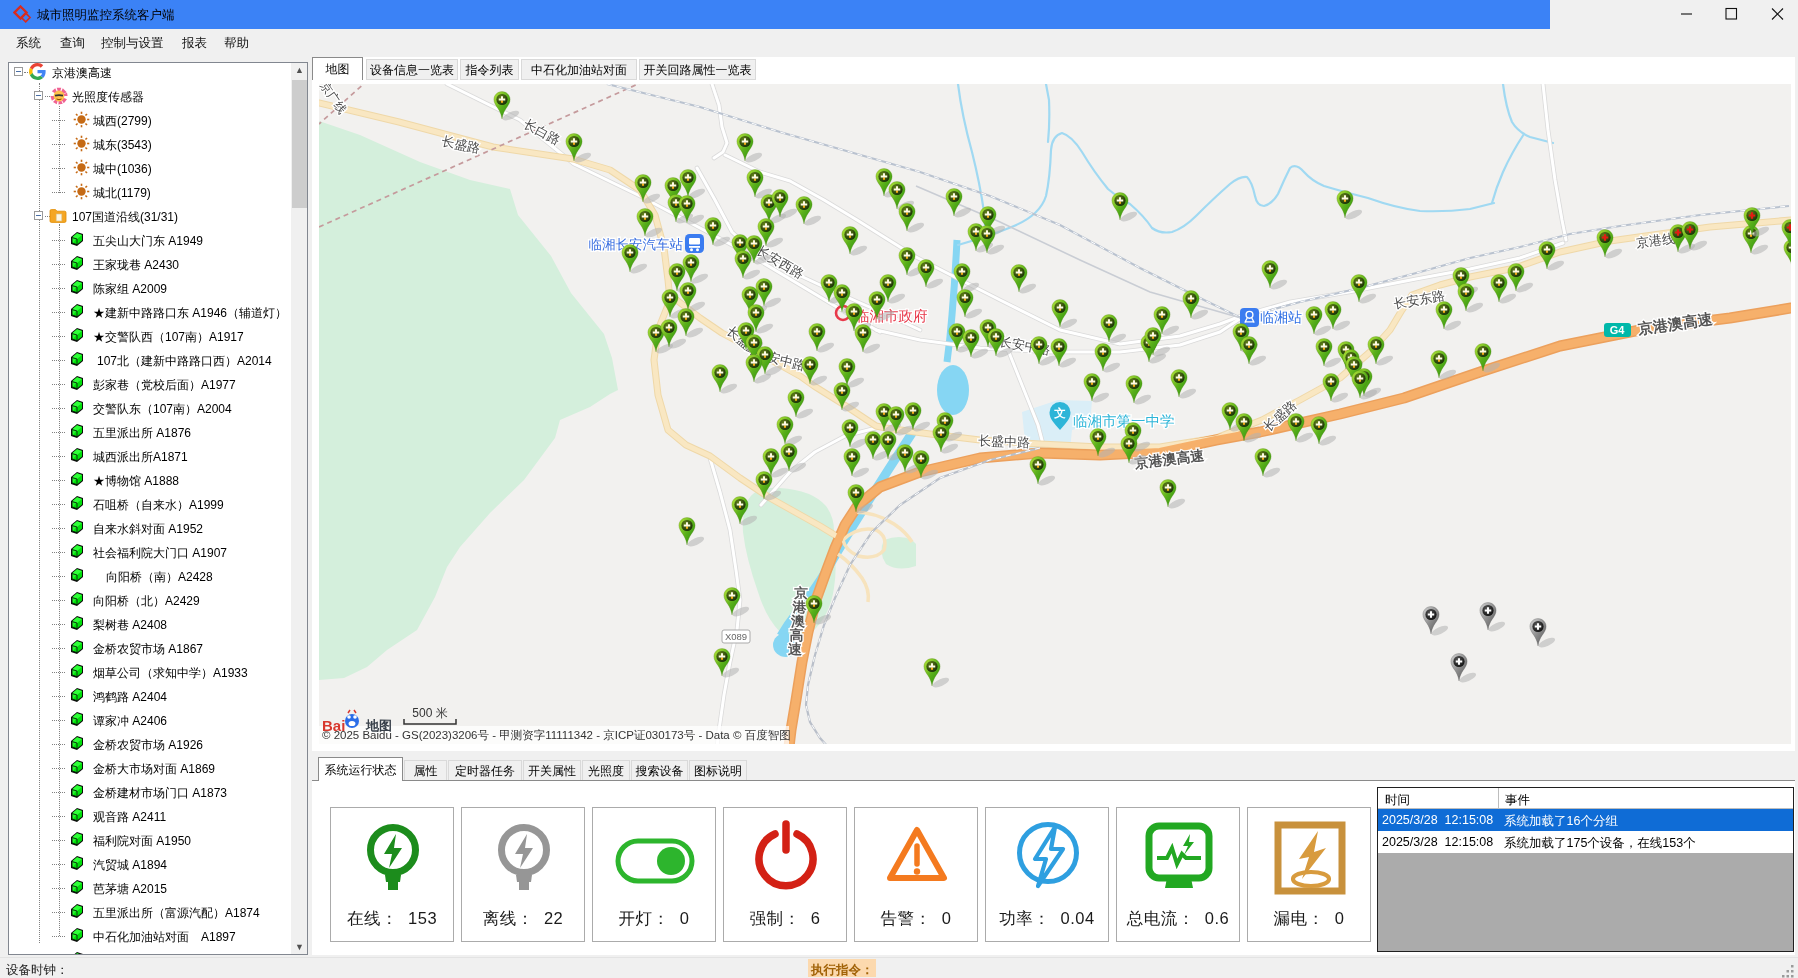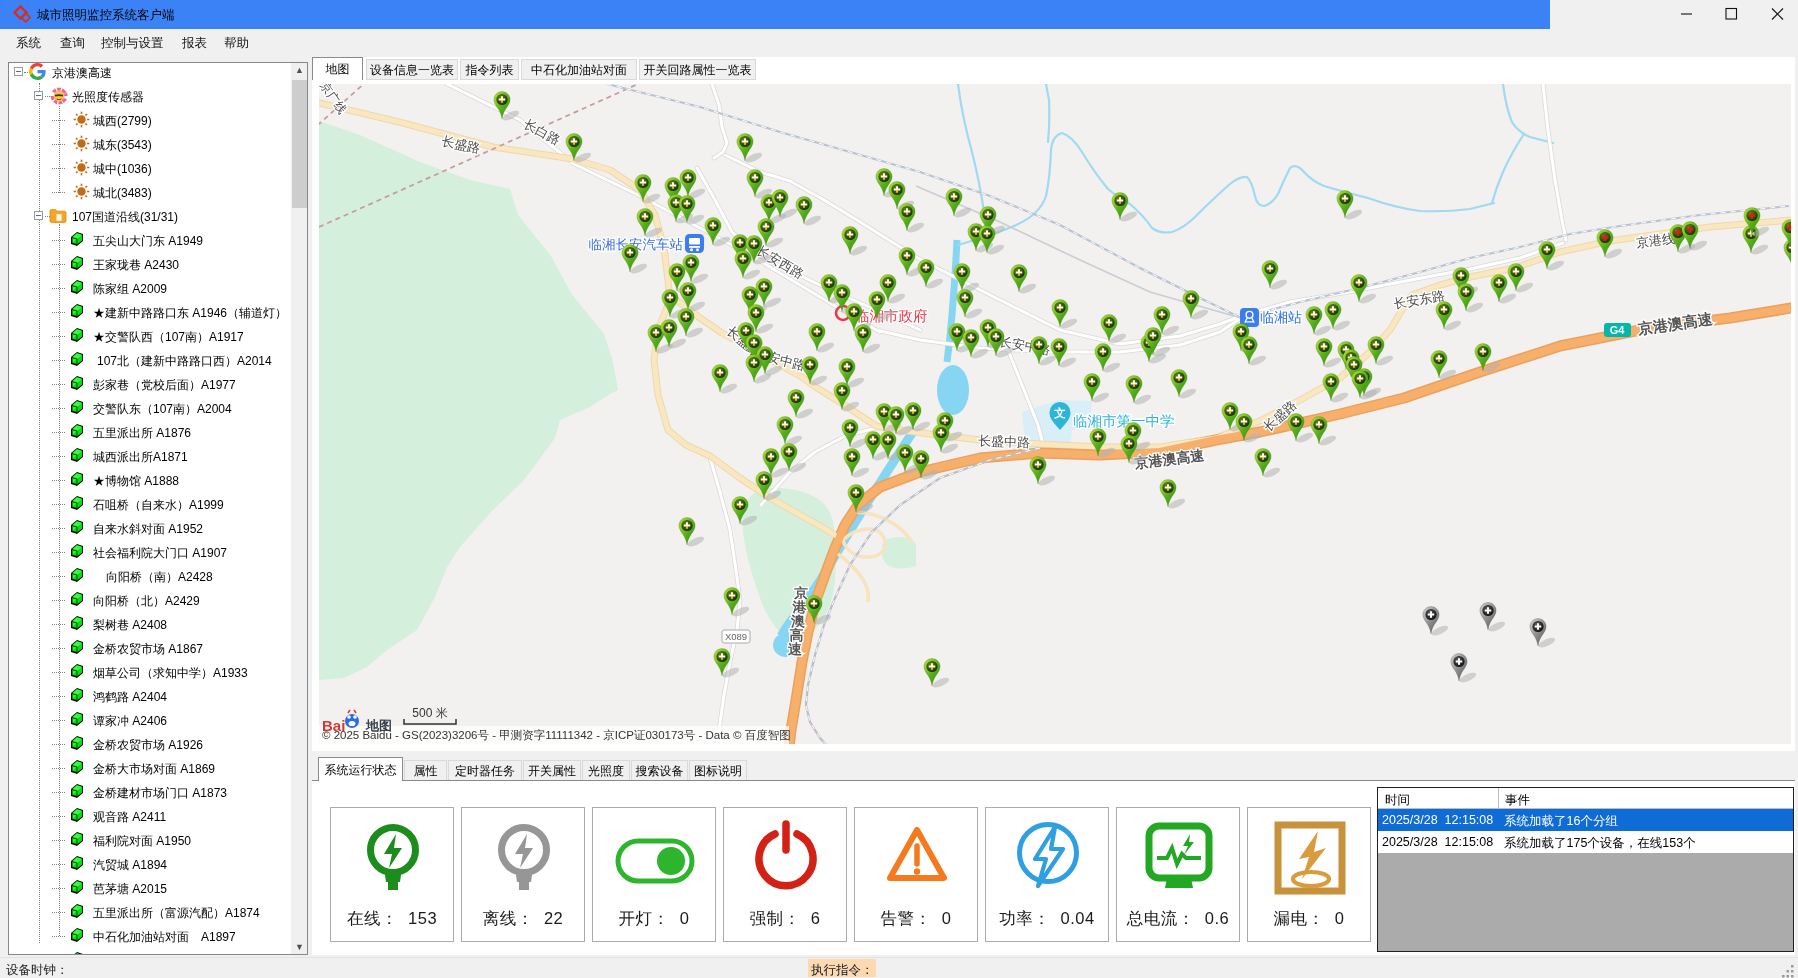--- a/index.html
+++ b/index.html
@@ -153,21 +153,21 @@
             <line x1="14.10" y1="8.50" x2="16.30" y2="8.50"></line>
             <line x1="12.46" y1="12.46" x2="14.01" y2="14.01"></line>
             <line x1="8.50" y1="14.10" x2="8.50" y2="16.30"></line>
             <line x1="4.54" y1="12.46" x2="2.99" y2="14.01"></line>
             <line x1="2.90" y1="8.50" x2="0.70" y2="8.50"></line>
             <line x1="4.54" y1="4.54" x2="2.99" y2="2.99"></line>
             <line x1="8.50" y1="2.90" x2="8.50" y2="0.70"></line>
             <line x1="12.46" y1="4.54" x2="14.01" y2="2.99"></line>
           </g>
         </svg></div>
-<div class="tlabel" style="left:84px">城北(3483)</div>
+<div class="tlabel" style="left:84px">城北(1179)</div>
     </div>
 <div class="trow" style="left:0;top:141px">
 <div class="expbox" style="left:25px;top:7px"></div>
 <div class="abs doth" style="left:36px;top:12px;width:5px"></div>
 <div class="abs" style="left:40px;top:4px"><svg width="18" height="16" viewBox="0 0 18 16">
           <path d="M1 3 Q1 1.6 2.4 1.6 L6.5 1.6 L8 3.2 L15.6 3.2 Q17 3.2 17 4.6 L17 13 Q17 14.4 15.6 14.4 L2.4 14.4 Q1 14.4 1 13 Z" fill="#f5a623" stroke="#e08b00" stroke-width="0.8"></path>
           <rect x="7.2" y="6" width="5.6" height="7" fill="#fdf6e3" stroke="#d8c08a" stroke-width="0.6"></rect>
         </svg></div>
 <div class="tlabel" style="left:63px">107国道沿线(31/31)</div>
     </div>
@@ -885,21 +885,21 @@
 <div class="abs" style="left:0;top:21px;width:415px;height:22px;background:#0f6cd6"></div>
 <div class="abs et-c" style="left:4px;top:25px;color:#fff">2025/3/28&nbsp;&nbsp;12:15:08</div>
 <div class="abs et-c" style="left:126px;top:25px;color:#fff">系统加载了16个分组</div>
 <div class="abs" style="left:0;top:43px;width:415px;height:22px;background:#fff"></div>
 <div class="abs et-c" style="left:4px;top:47px">2025/3/28&nbsp;&nbsp;12:15:08</div>
 <div class="abs et-c" style="left:126px;top:47px">系统加载了175个设备，在线153个</div>
 </div>
 <div class="abs" id="statusbar">
 <div class="abs" style="left:6px;top:4px;font-size:12.5px;color:#222">设备时钟：</div>
 <div class="abs" style="left:808px;top:1px;width:68px;height:18px;background:#fcd9ae"></div>
-<div class="abs" style="left:811px;top:4px;font-size:12.5px;color:#0f172a;font-weight:normal">执行指令：</div>
+<div class="abs" style="left:811px;top:4px;font-size:12.5px;color:#a16207;font-weight:bold">执行指令：</div>
 <svg class="abs" style="left:1782px;top:7px" width="13" height="13">
       <g fill="#9a9a9a">
         <rect x="9" y="0" width="2.5" height="2.5"></rect>
         <rect x="9" y="5" width="2.5" height="2.5"></rect>
         <rect x="9" y="10" width="2.5" height="2.5"></rect>
         <rect x="4.5" y="5" width="2.5" height="2.5"></rect>
         <rect x="4.5" y="10" width="2.5" height="2.5"></rect>
         <rect x="0" y="10" width="2.5" height="2.5"></rect>
       </g>
     </svg>

